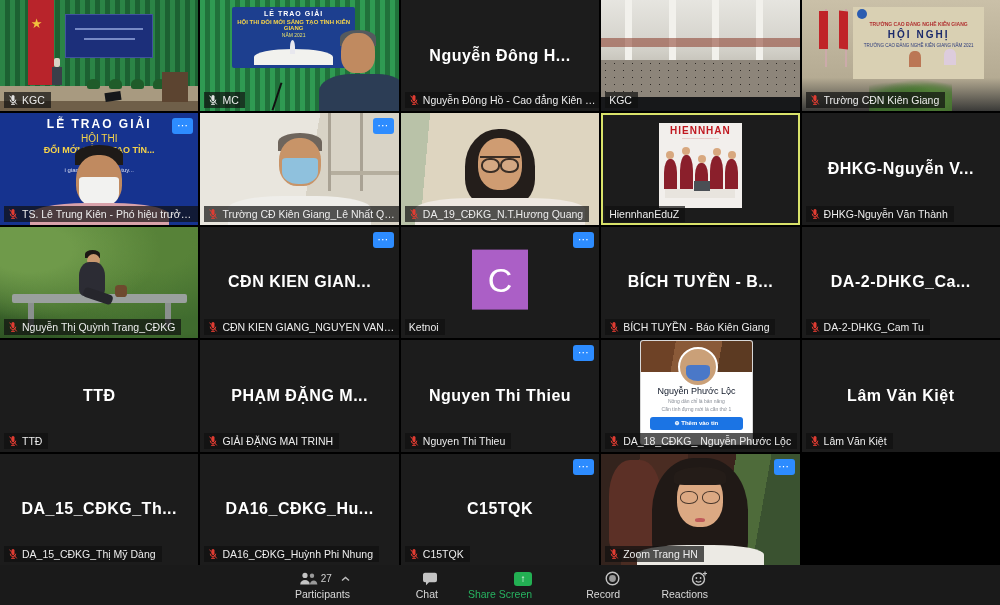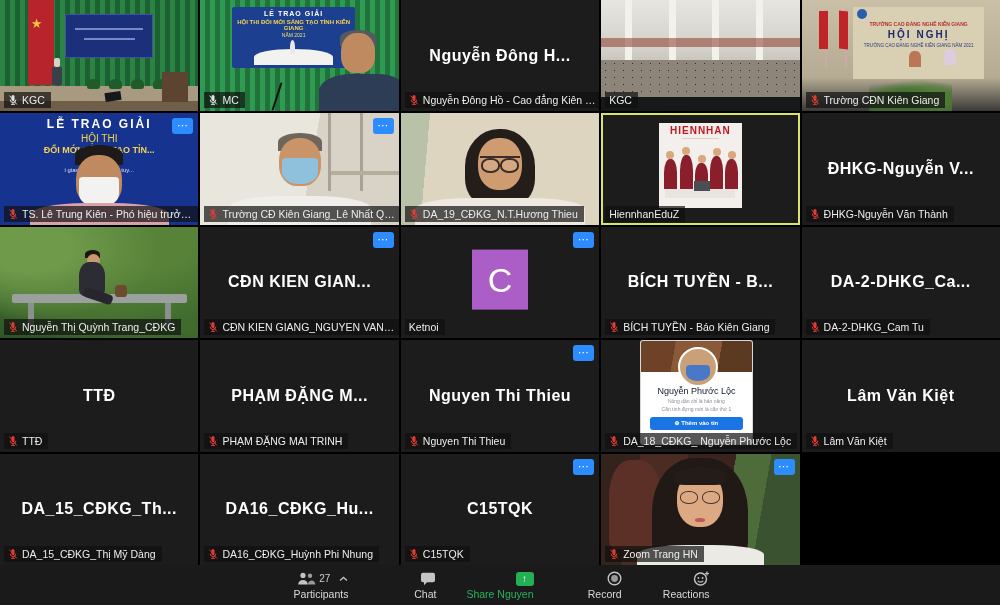--- a/index.html
+++ b/index.html
@@ -325,21 +325,21 @@
             <div class="gi-g2"></div>
           </div>
         <div class="gi-body"></div>
       </div>
       <div class="nametag">
         <svg class="mic mic-red" viewBox="0 0 16 18">
             <rect x="5.6" y="1" width="4.8" height="9.5" rx="2.4"></rect>
             <path d="M3.5 8.5a4.5 4.5 0 0 0 9 0M8 13v2.5M5 16h6"></path>
             <path d="M2.5 2L14 16"></path>
           </svg>
-        <span class="nm">DA_19_CĐKG_N.T.Hương Thieu</span>
+        <span class="nm">DA_19_CĐKG_N.T.Hương Quang</span>
       </div>
     </div>
 
     <div class="tile active">
       <div class="hn-photo">
         <div class="hn-title">HIENNHAN</div>
         <div class="hn-sub">─────────────</div>
         <div class="hn-person" style="left:6%">
             <div class="hn-head"></div>
           </div>
@@ -455,21 +455,21 @@
     </div>
 
     <div class="tile">
       <div class="center-name">PHẠM ĐẶNG M...</div>
       <div class="nametag">
         <svg class="mic mic-red" viewBox="0 0 16 18">
             <rect x="5.6" y="1" width="4.8" height="9.5" rx="2.4"></rect>
             <path d="M3.5 8.5a4.5 4.5 0 0 0 9 0M8 13v2.5M5 16h6"></path>
             <path d="M2.5 2L14 16"></path>
           </svg>
-        <span class="nm">PHẠM ĐẶNG MAI TRINH</span>
+        <span class="nm">GIẢI ĐẶNG MAI TRINH</span>
       </div>
     </div>
 
     <div class="tile">
       <div class="center-name">Nguyen Thi Thieu</div>
       <div class="menu-btn">⋯</div>
       <div class="nametag">
         <svg class="mic mic-red" viewBox="0 0 16 18">
             <rect x="5.6" y="1" width="4.8" height="9.5" rx="2.4"></rect>
             <path d="M3.5 8.5a4.5 4.5 0 0 0 9 0M8 13v2.5M5 16h6"></path>
@@ -602,21 +602,21 @@
       </div>
       <span class="tb-label">Chat</span>
     </div>
 
     <div class="tb-btn tb-green">
       <div class="tb-icon">
         <div class="share-chip">
           <span>↑</span>
         </div>
       </div>
-      <span class="tb-label">Share Nguyen</span>
+      <span class="tb-label">Share Screen</span>
     </div>
 
     <div class="tb-btn">
       <div class="tb-icon">
         <svg width="15" height="15" viewBox="0 0 15 15">
           <circle cx="7.5" cy="7.5" r="6.3" fill="none" stroke="#c4c4c4" stroke-width="1.4"></circle>
           <circle cx="7.5" cy="7.5" r="3.4" fill="#9a9a9a"></circle>
         </svg>
       </div>
       <span class="tb-label">Record</span>

